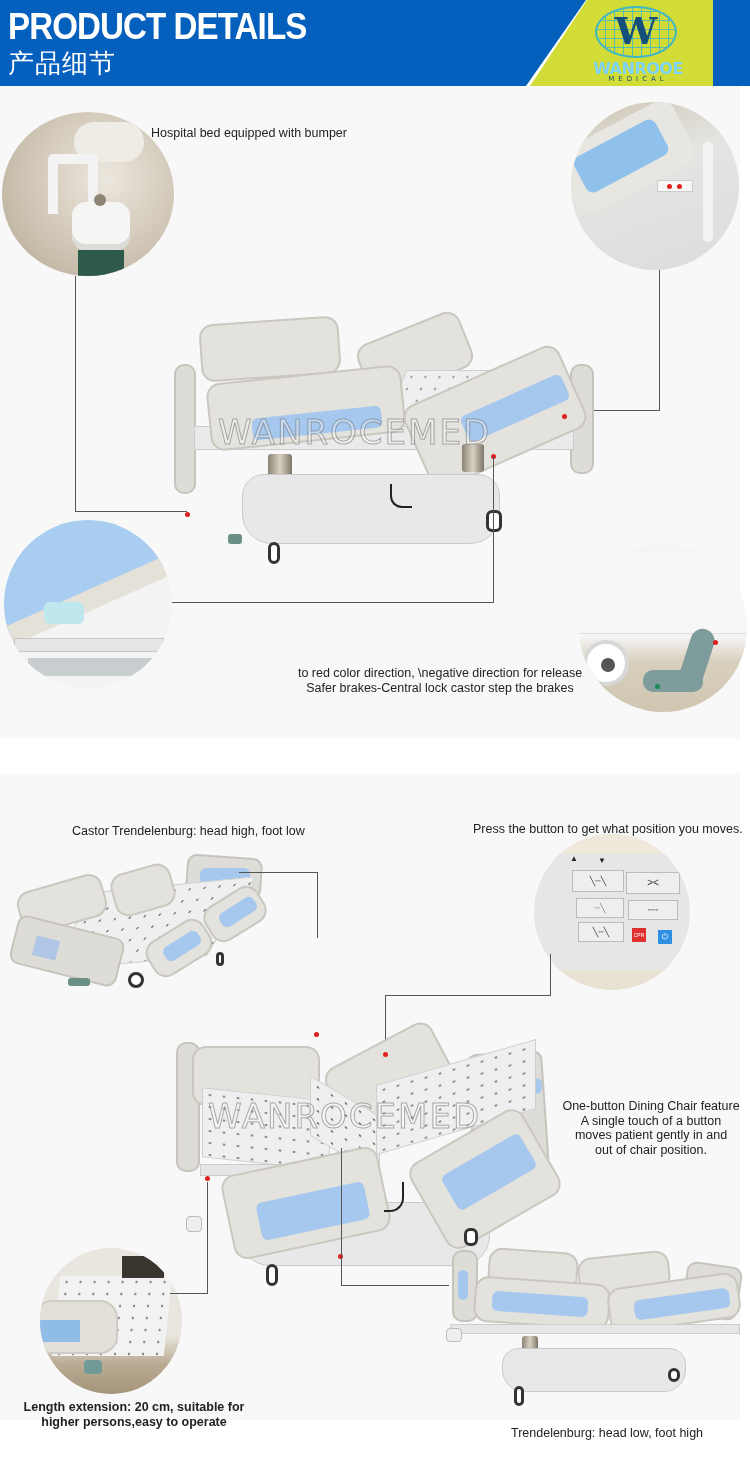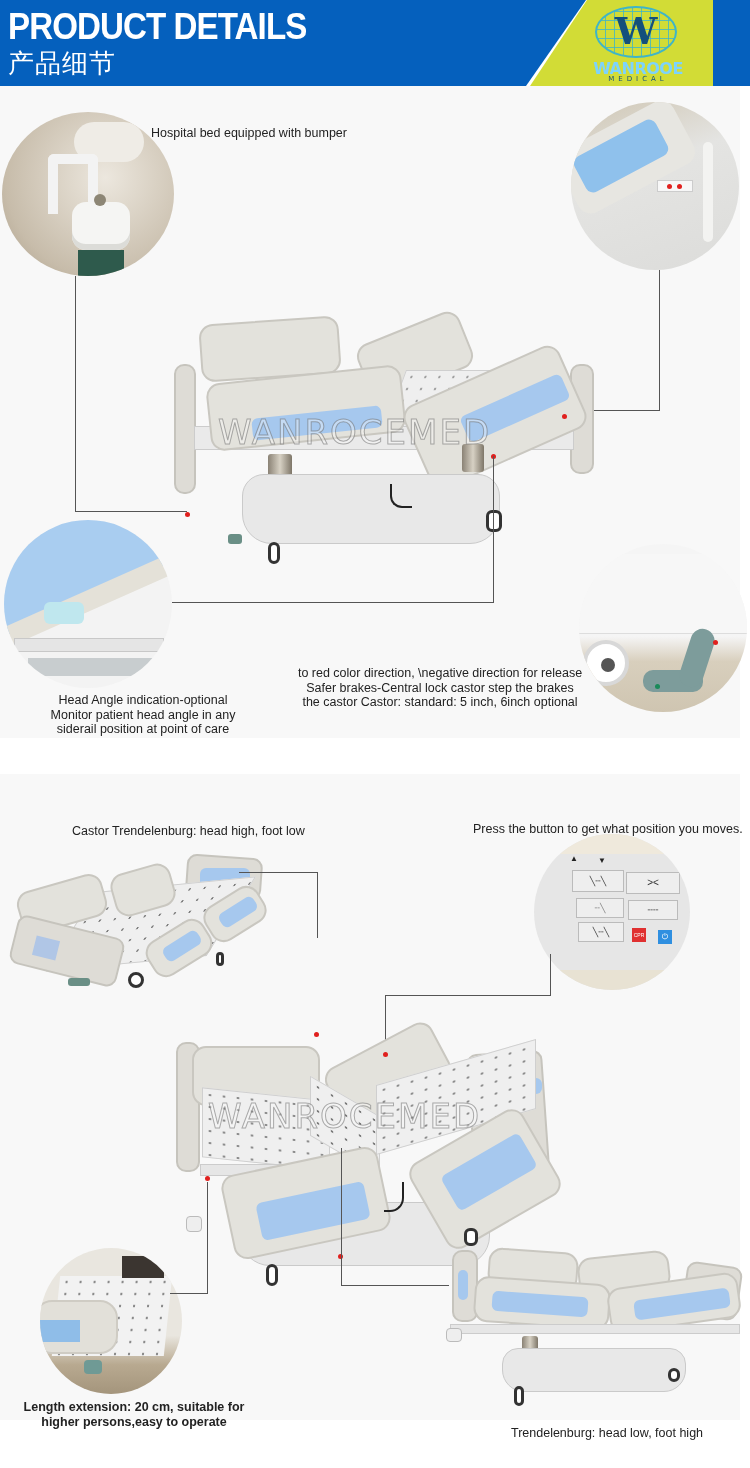--- a/index.html
+++ b/index.html
@@ -106,39 +106,33 @@
 
   <div class="circle" style="left:4px; top:434px; width:168px; height:168px; background:#f3f3f3;">
     <div style="position:absolute; left:-30px; top:-30px; width:200px; height:110px; background:#a9cdf0; transform:rotate(-24deg);"></div>
     <div style="position:absolute; left:-10px; top:66px; width:210px; height:20px; background:#e4e1d8; transform:rotate(-24deg);"></div>
     <div style="position:absolute; left:40px; top:82px; width:40px; height:22px; background:#bfe7ee; border-radius:6px;"></div>
     <div style="position:absolute; left:10px; top:118px; width:150px; height:14px; background:#e5e5e5; border:1px solid #c8c8c8;"></div>
     <div style="position:absolute; left:24px; top:138px; width:130px; height:18px; background:#c8cdcf;"></div>
   </div>
   <div class="connector" style="left:172px; top:516px; width:322px; height:1px; border-top-width:1px;"></div>
   <div class="connector" style="left:493px; top:370px; width:1px; height:147px; border-left-width:1px;"></div>
-  <div class="caption" style="left:28px; top:607px; width:230px;">
-    <div>Head Angle indication-optional</div>
-    <div>Monitor patient head angle in any</div>
-    <div>siderail position at point of care</div>
-  </div>
 
   <div class="circle" style="left:579px; top:458px; width:168px; height:168px; background: linear-gradient(180deg, #f5f5f5 0%, #f5f5f5 55%, #d8cfbd 70%, #cfc5b1 100%);">
     <div style="position:absolute; left:0; top:10px; width:168px; height:80px; background:#f7f7f7; border-bottom:1px solid #ddd;"></div>
     <div style="position:absolute; left:4px; top:96px; width:46px; height:46px; background:#fff; border:4px solid #d8d8d8; border-radius:50%;"></div>
     <div style="position:absolute; left:22px; top:114px; width:14px; height:14px; background:#555; border-radius:50%;"></div>
     <div style="position:absolute; left:64px; top:126px; width:60px; height:22px; background:#7d9c9b; border-radius:10px;"></div>
     <div style="position:absolute; left:106px; top:84px; width:24px; height:60px; background:#7d9c9b; border-radius:12px; transform:rotate(18deg);"></div>
     <div class="dot" style="left:134px; top:96px;"></div>
     <div style="position:absolute; left:76px; top:140px; width:5px; height:5px; background:#1a8a5a; border-radius:50%;"></div>
   </div>
   <div class="caption" style="left:280px; top:580px; width:320px;">
     <div>to red color direction, \negative direction for release</div>
     <div>Safer brakes-Central lock castor step the brakes</div>
-    <div>the castor Castor: standard: 5 inch, 6inch optional</div>
   </div>
 </div>
 
 <div class="panel panel-2">
 
   <div class="caption left" style="left:72px; top:50px; white-space:nowrap;">Castor Trendelenburg: head high, foot low</div>
   <div class="caption left" style="left:473px; top:48px; white-space:nowrap;">Press the button to get what position you moves.</div>
 
   <div class="bed" style="left:6px; top:80px; width:260px; height:140px;">
     <div class="board" style="left:180px; top:2px; width:76px; height:42px; transform:rotate(4deg);"></div>
@@ -195,20 +189,26 @@
     <div class="wheel" style="left:294px; top:196px; width:14px; height:18px;"></div>
     <div style="position:absolute; left:16px; top:184px; width:16px; height:16px; background:#eee; border:1px solid #bbb; border-radius:4px;"></div>
     <div style="position:absolute; left:214px; top:150px; width:20px; height:30px; border:2px solid #222; border-top:none; border-left:none; border-radius:0 0 14px 0;"></div>
     <div class="dot" style="left:35px; top:144px;"></div>
     <div class="dot" style="left:213px; top:20px;"></div>
     <div class="dot" style="left:168px; top:222px;"></div>
   </div>
   <div class="dot" style="left:314px; top:258px;"></div>
   <div class="watermark" style="left:208px; top:322px;">WANROCEMED</div>
 
+  <div class="caption" style="left:553px; top:325px; width:196px;">
+    <div>One-button Dining Chair feature</div>
+    <div>A single touch of a button</div>
+    <div>moves patient gently in and</div>
+    <div>out of chair position.</div>
+  </div>
 
   <div class="circle" style="left:40px; top:474px; width:142px; height:146px; background: linear-gradient(180deg, #e9e6df 0%, #e9e6df 60%, #b8a990 80%, #a4957c 100%);">
     <div style="position:absolute; left:16px; top:28px; width:112px; height:80px; background:#f2f2f2; transform:skewX(-6deg); background-image: radial-gradient(#555 1px, transparent 1.3px); background-size: 14px 12px;"></div>
     <div style="position:absolute; left:-6px; top:52px; width:84px; height:54px; background:#e2e0d9; border:2px solid #cfccc4; border-radius:18px;"></div>
     <div style="position:absolute; left:0; top:72px; width:40px; height:22px; background:#8fbde8;"></div>
     <div style="position:absolute; left:82px; top:8px; width:42px; height:22px; background:#3b3530;"></div>
     <div style="position:absolute; left:44px; top:112px; width:18px; height:14px; background:#6f9a95; border-radius:4px;"></div>
   </div>
   <div class="connector" style="left:207px; top:408px; width:1px; height:112px; border-left-width:1px;"></div>
   <div class="connector" style="left:170px; top:519px; width:38px; height:1px; border-top-width:1px;"></div>

